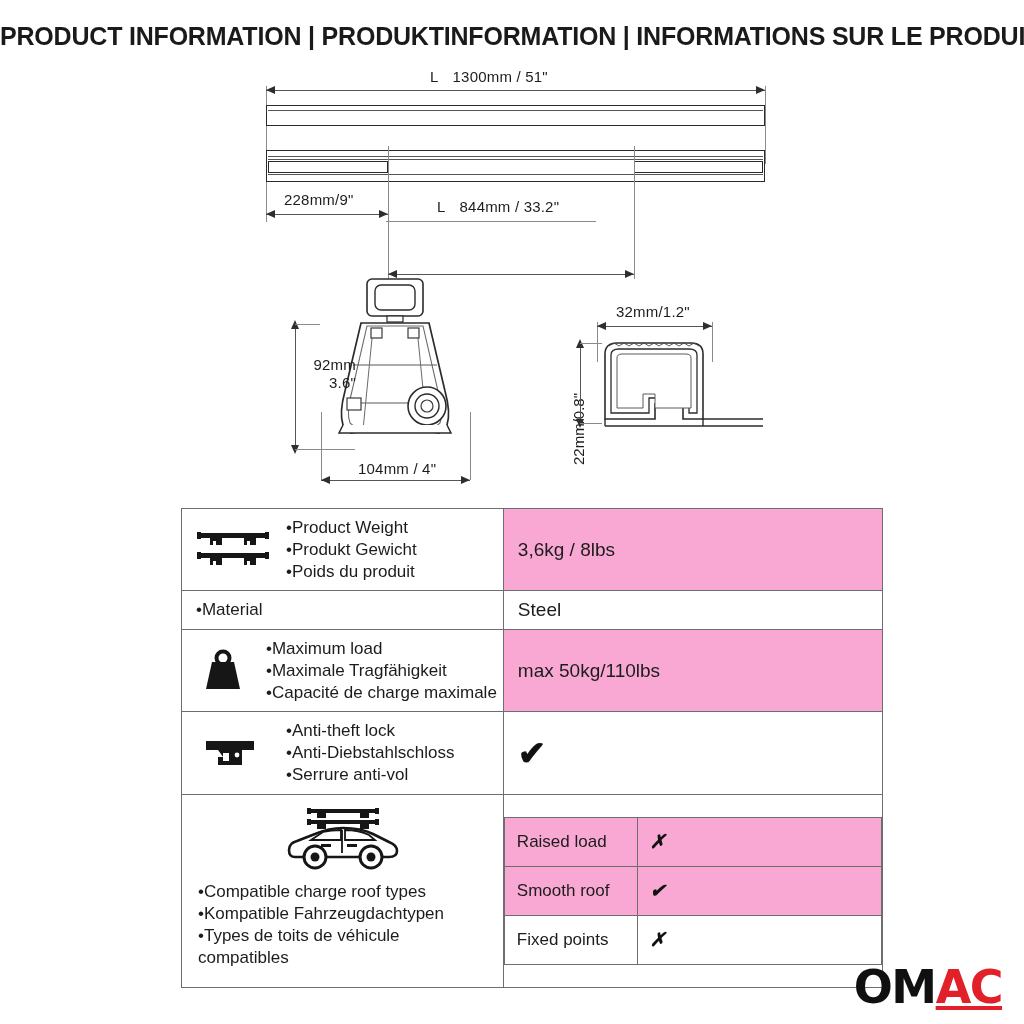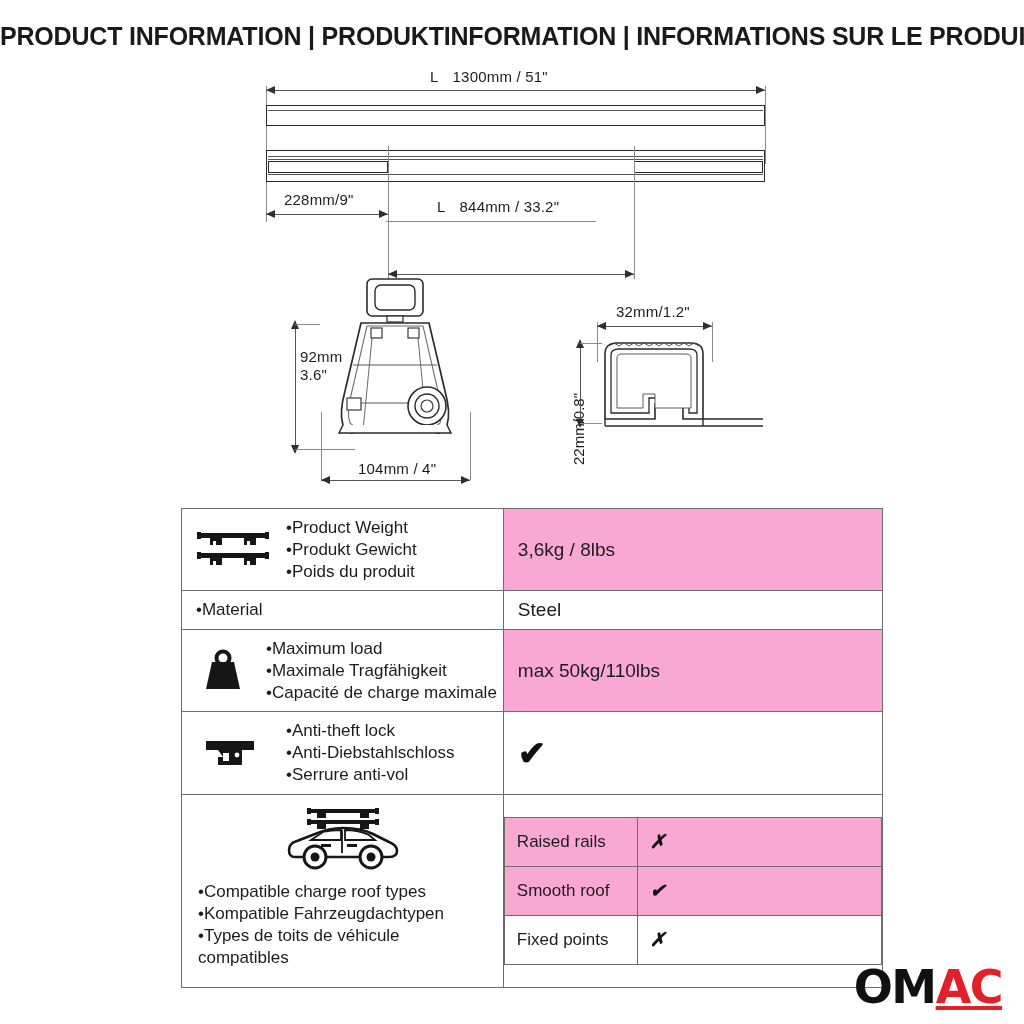--- a/index.html
+++ b/index.html
@@ -160,21 +160,21 @@
 
       <rect x="72" y="125" width="14" height="12" fill="#fff" stroke="#3a3a3a" stroke-width="1.2"></rect>
 
       <circle cx="152" cy="133" r="19" fill="#fff" stroke="#2b2b2b" stroke-width="1.6"></circle>
       <circle cx="152" cy="133" r="12" fill="#fff" stroke="#2b2b2b" stroke-width="1.4"></circle>
       <circle cx="152" cy="133" r="6" fill="#fff" stroke="#3a3a3a" stroke-width="1.2"></circle>
 
       <path d="M 68 152 L 64 160 L 176 160 L 172 152" fill="#fff" stroke="#2b2b2b" stroke-width="1.5"></path>
     </svg>
 
-    <div class="dim-text" style="left:300px; top:288px; line-height:1.2; text-align:left; width:56px;">
+    <div class="dim-text" style="left:300px; top:296px; line-height:1.2; text-align:right; width:56px;">
       <span>92mm</span><br>
       <span>3.6"</span>
     </div>
     <div class="line vline" style="left:295px; top:264px; height:125px; background:#555;"></div>
     <div class="arrow arrow-u" style="left:291px; top:260px;"></div>
     <div class="arrow arrow-d" style="left:291px; top:385px;"></div>
     <div class="line hline thin" style="left:295px; top:264px; width:25px;"></div>
     <div class="line hline thin" style="left:295px; top:389px; width:60px;"></div>
 
     <div class="dim-text" style="left:358px; top:400px;">
@@ -349,21 +349,21 @@
                 <div>•Kompatible Fahrzeugdachtypen</div>
                 <div>•Types de toits de véhicule compatibles</div>
               </div>
             </div>
           </div>
         </td>
         <td class="compat-cell plain">
           <table class="sub-table">
             <tbody>
               <tr>
-                <td class="sub-name shaded">Raised rails</td>
+                <td class="sub-name shaded">Raised load</td>
                 <td class="sub-val shaded">
                   <span class="mark">✗</span>
                 </td>
               </tr>
               <tr>
                 <td class="sub-name shaded">Smooth roof</td>
                 <td class="sub-val shaded">
                   <span class="mark">✔</span>
                 </td>
               </tr>

